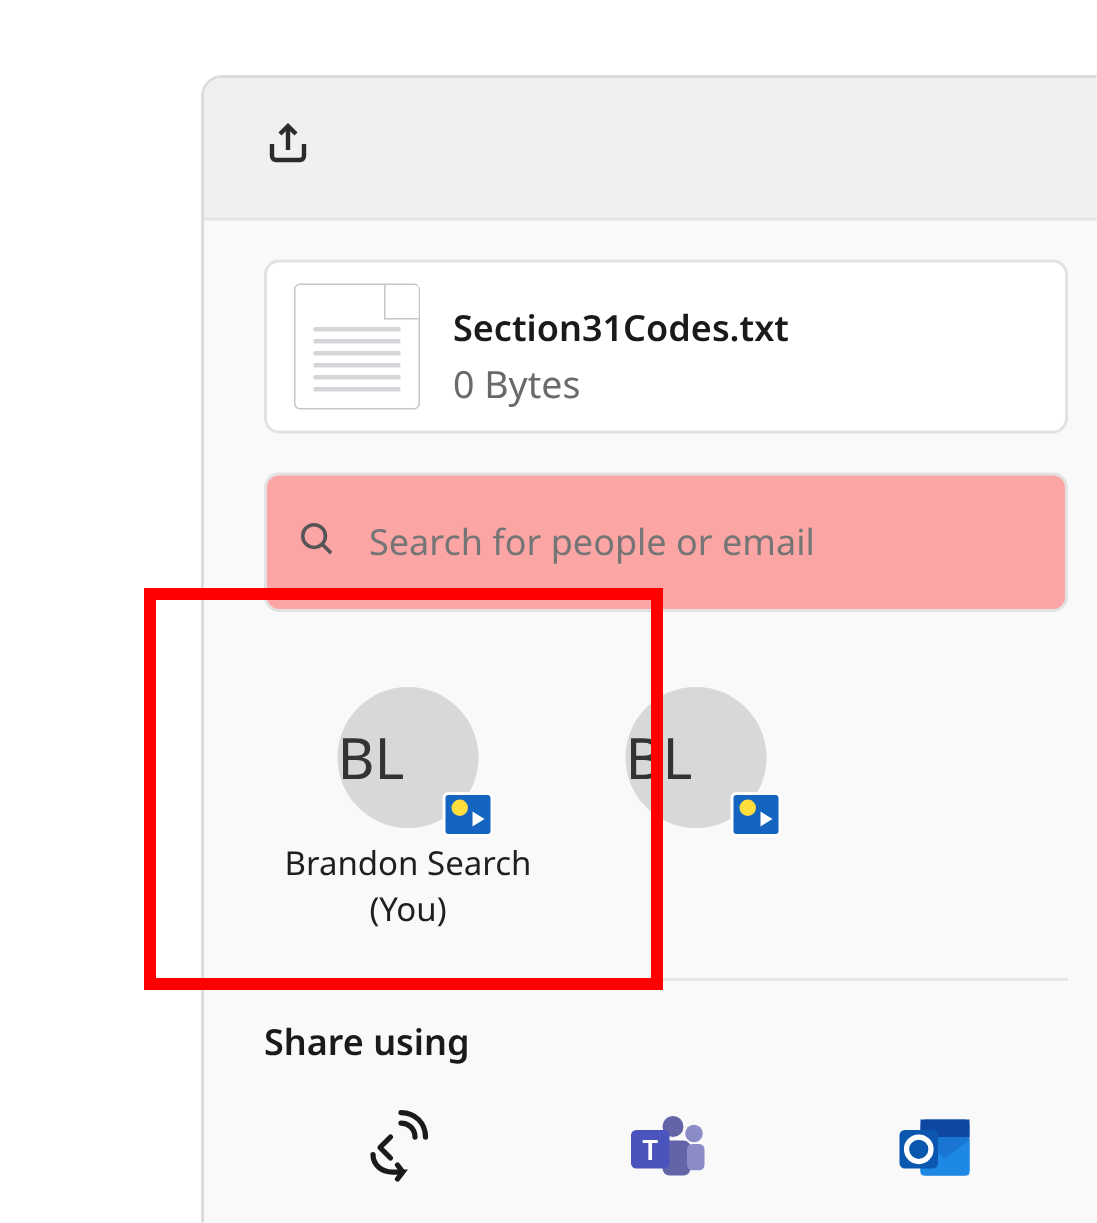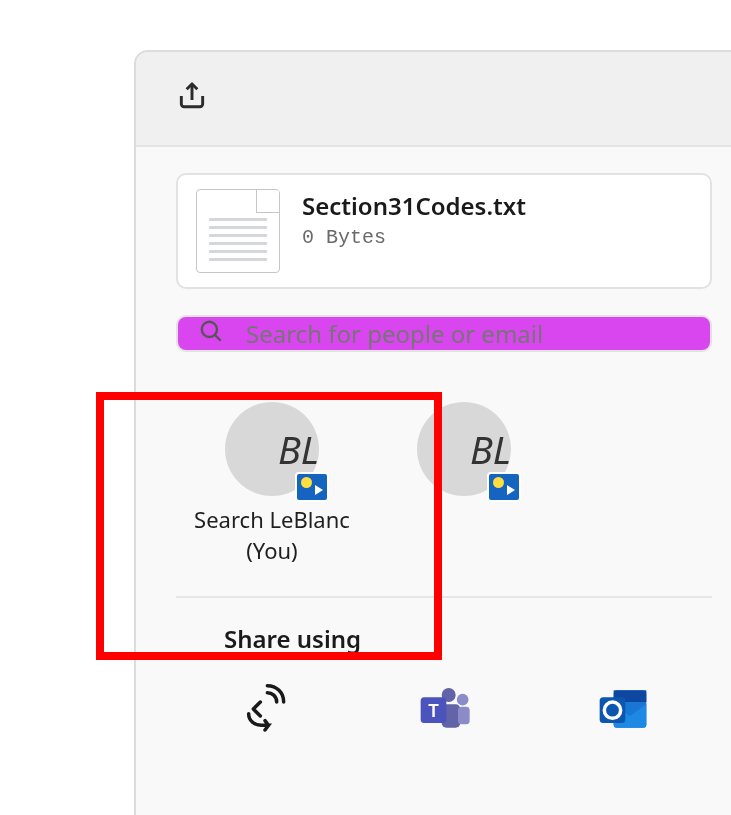--- a/index.html
+++ b/index.html
@@ -29,50 +29,50 @@
   .dialog-title { font-size: 28px; font-weight: 400; color: #1a1a1a; }
 
   .dialog-body { padding: 26px 40px 0 40px; }
 
   .file-card {
     border: 2px solid #e2e2e2;
     border-radius: 10px;
     background: #fff;
     padding: 14px 18px;
     display: flex;
-    align-items: flex-start;
+    align-items: flex-end;
     gap: 22px;
     margin-bottom: 26px;
   }
   .file-thumb {
     width: 84px; height: 84px;
     border: 1.5px solid #c6c6c6;
     border-radius: 4px;
     background: #fff;
     position: relative;
   }
   .file-thumb::before {
     content: ""; position: absolute; top: 0; right: 0;
     width: 22px; height: 22px;
     border-left: 1.5px solid #c6c6c6;
     border-bottom: 1.5px solid #c6c6c6;
     background: linear-gradient(135deg, transparent 49%, #fff 51%);
   }
   .file-lines { position: absolute; left: 12px; right: 12px; top: 28px; }
   .file-lines div { height: 3px; background: #d4d6da; margin-bottom: 5px; border-radius: 1px; }
   .file-name { font-size: 24px; font-weight: 600; color: #1a1a1a; margin-bottom: 4px; }
-  .file-size { font-size: 20px; color: #6a6a6a; font-family: Liberation Mono, monospace; }
+  .file-size { font-size: 25px; color: #6a6a6a; }
 
   .search-box {
     border: 2px solid #e2e2e2;
     border-radius: 10px;
-    background: #d946ef;
+    background: #fca5a5;
     display: flex;
     align-items: center;
-    padding: 0 20px;
+    padding: 28px 20px;
     gap: 22px;
     margin-bottom: 42px;
   }
   .search-icon svg { width: 26px; height: 26px; stroke: #555; stroke-width: 2.2; fill: none; }
   .search-input {
     flex: 1; border: none; outline: none; font-size: 24px; color: #1a1a1a; background: transparent;
   }
   .search-input::placeholder { color: #757575; }
 
   .targets-row { display: flex; gap: 0; justify-content: flex-start; }
@@ -83,22 +83,22 @@
   .target-icon-slot { height: 110px; display: flex; align-items: center; justify-content: center; }
   .phone-icon {
     width: 38px; height: 64px; border-radius: 5px;
     background: linear-gradient(180deg,#0e87b8 0%,#13a6d6 100%);
     border: 2px solid #0b6f95;
     position: relative;
   }
   .avatar {
     width: 94px; height: 94px; border-radius: 50%;
     background: #d8d8d8;
-    display: flex; align-items: center; justify-content: flex-end;
-    font-size: 38px; font-weight: 400; color: #333; position: relative; font-style: italic;
+    display: flex; align-items: center; justify-content: flex-start;
+    font-size: 38px; font-weight: 400; color: #333; position: relative;
   }
   .avatar-badge {
     position: absolute; right: -10px; bottom: -6px;
     width: 34px; height: 30px;
     border-radius: 4px;
     background: #1565c0;
     border: 2px solid #fff;
     display: flex; align-items: center; justify-content: center;
   }
   .avatar-badge::before {
@@ -106,21 +106,21 @@
     background: #ffde3d; position: absolute; left: 4px; top: 3px;
   }
   .avatar-badge::after {
     content: ""; width: 0; height: 0; position: absolute; right: 4px; bottom: 5px;
     border-left: 8px solid #fff; border-top: 5px solid transparent; border-bottom: 5px solid transparent;
   }
   .target-label { font-size: 22px; color: #1f1f1f; line-height: 1.4; max-width: 190px; }
 
   .divider { height: 2px; background: #e6e6e6; margin: 30px 0 24px 0; }
 
-  .section-title { font-size: 24px; font-weight: 600; color: #1a1a1a; margin-bottom: 26px; margin-left: 48px; }
+  .section-title { font-size: 24px; font-weight: 600; color: #1a1a1a; margin-bottom: 26px; }
 
   .apps-row { display: flex; gap: 0; }
   .app-item { width: 192px; display:flex; justify-content:center; }
   .app-icon { width: 56px; height: 56px; display:flex; align-items:center; justify-content:center; }
 
   .highlight-box {
     position: absolute;
     left: 96px; top: 392px;
     width: 346px; height: 268px;
     border: 8px solid #ff0000;
@@ -172,21 +172,21 @@
     </div>
 
     <div class="targets-row">
       <div class="target-item">
         <div class="target-icon-slot">
           <div class="avatar">
             <span>BL</span>
             <span class="avatar-badge"></span>
           </div>
         </div>
-        <div class="target-label">Search LeBlanc (You)</div>
+        <div class="target-label">Brandon Search (You)</div>
       </div>
       <div class="target-item">
         <div class="target-icon-slot">
           <div class="avatar">
             <span>BL</span>
             <span class="avatar-badge"></span>
           </div>
         </div>
       </div>
     </div>

